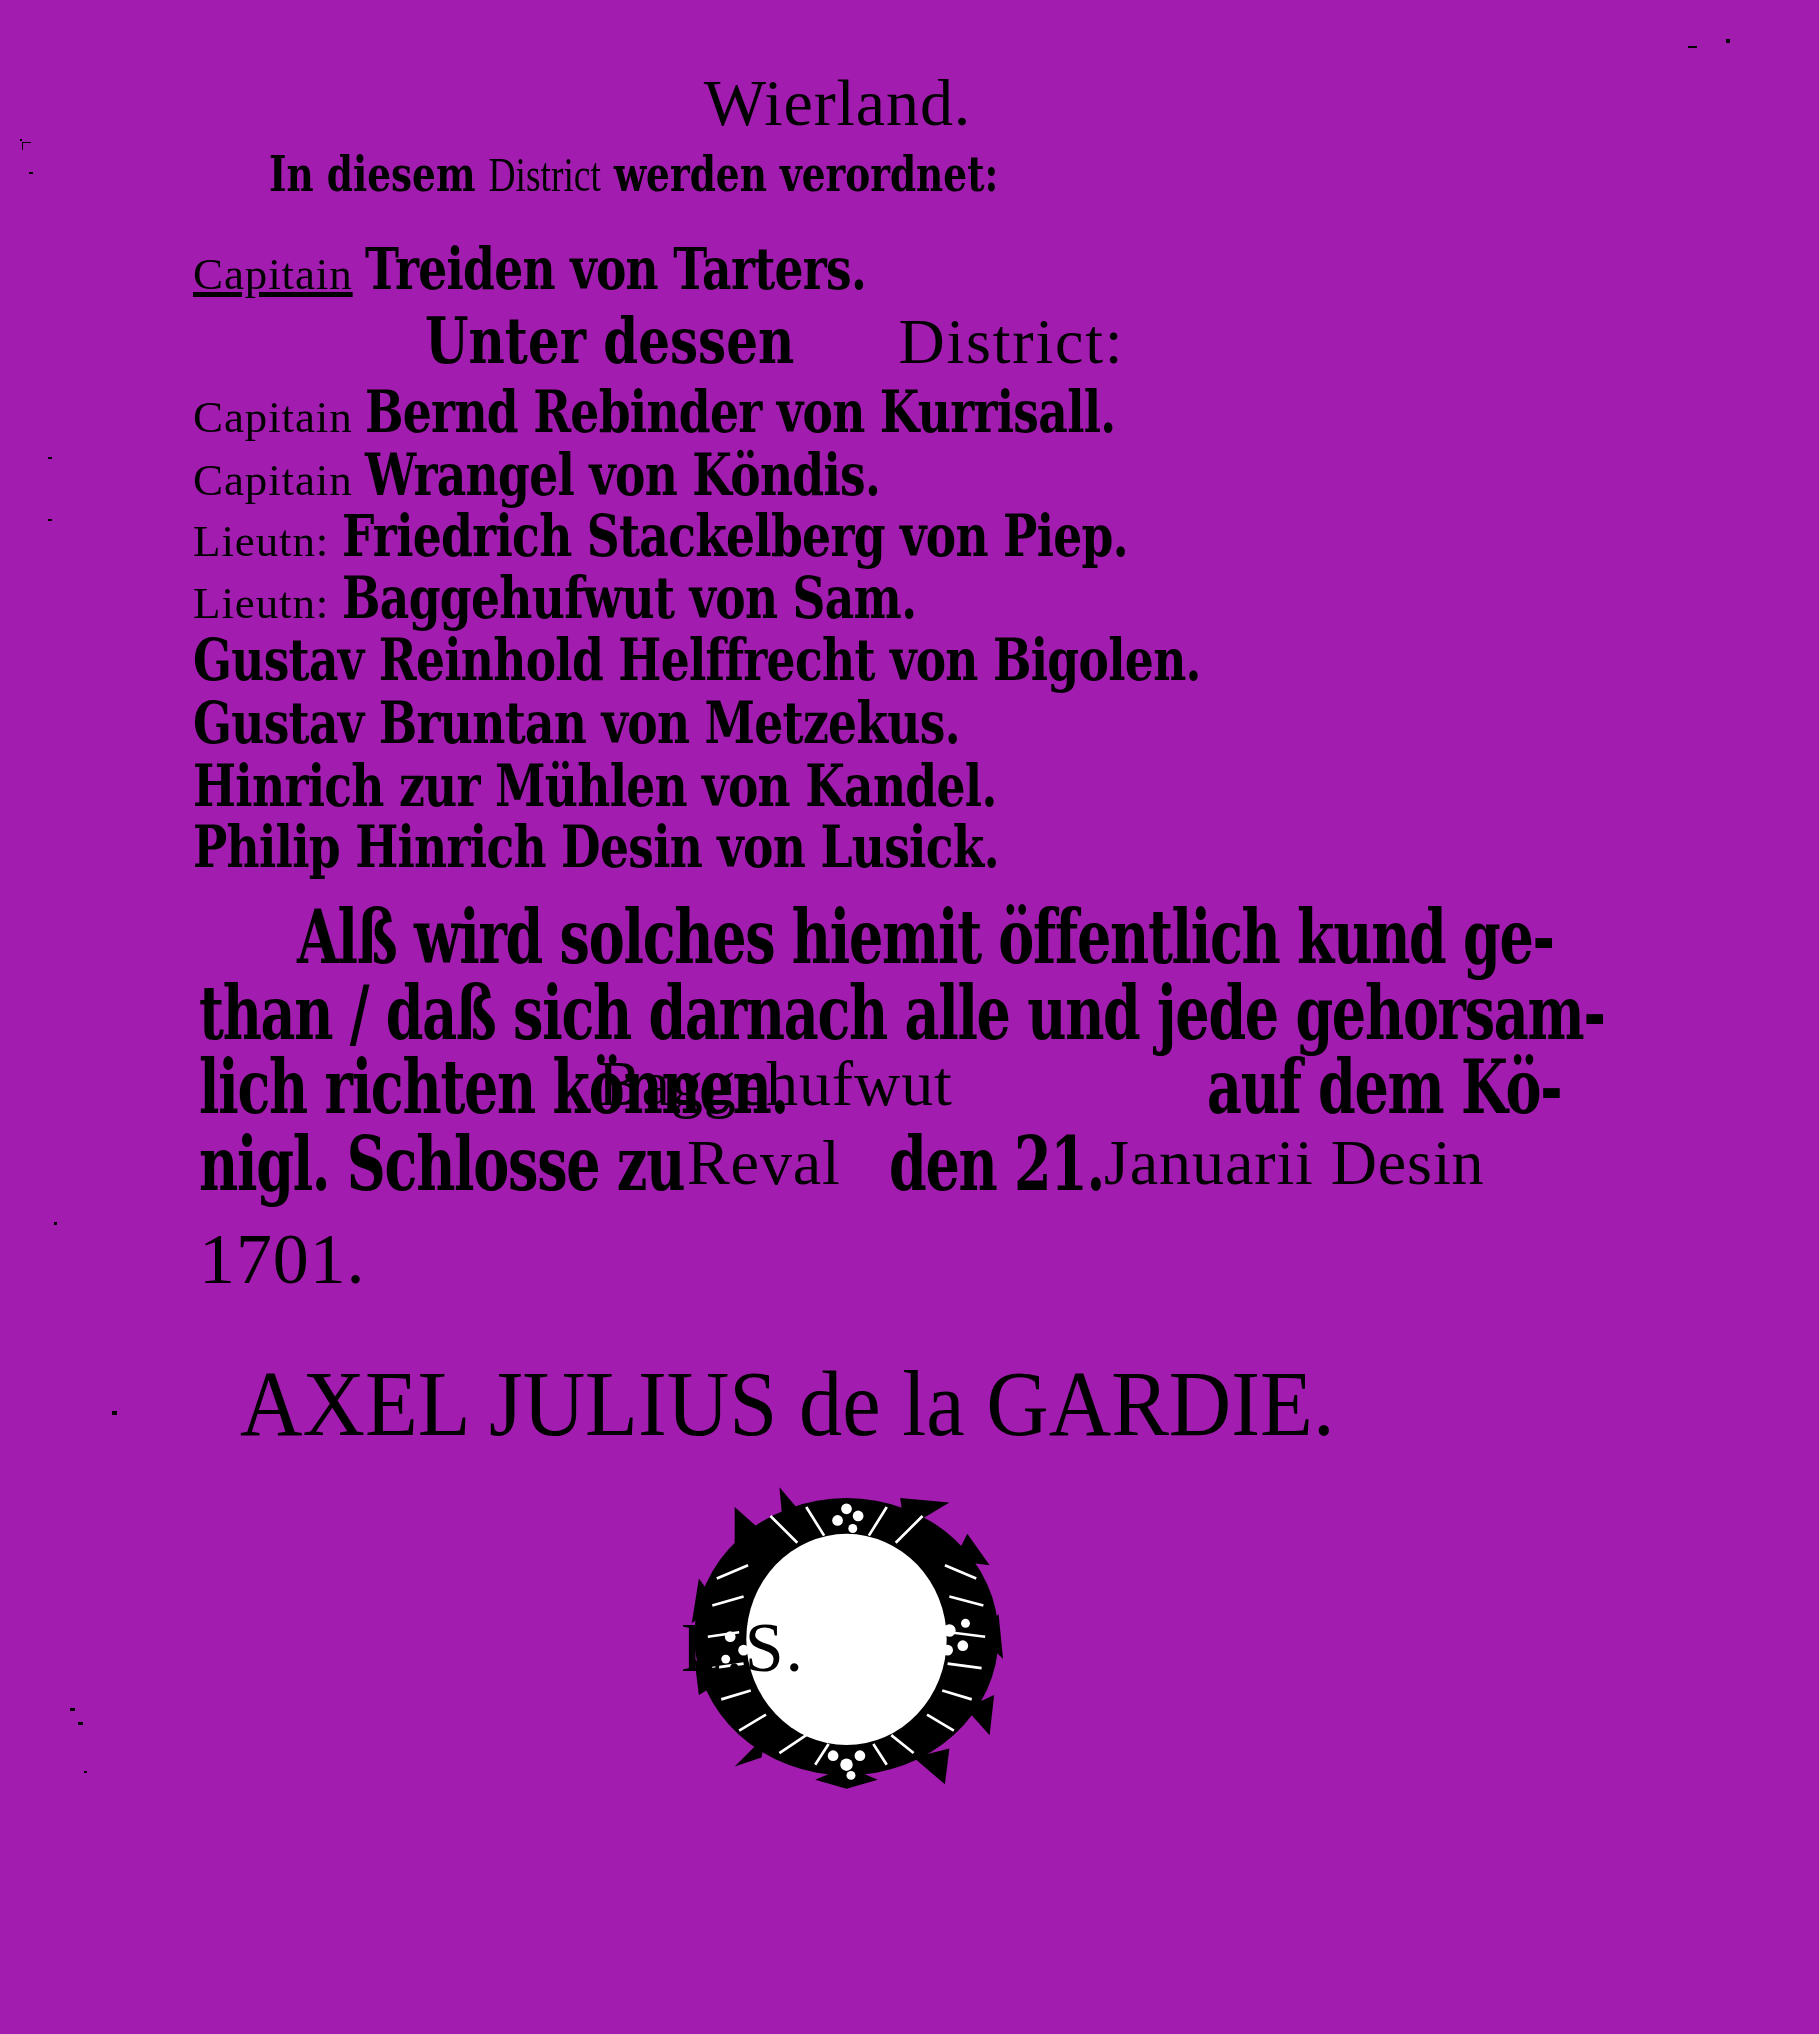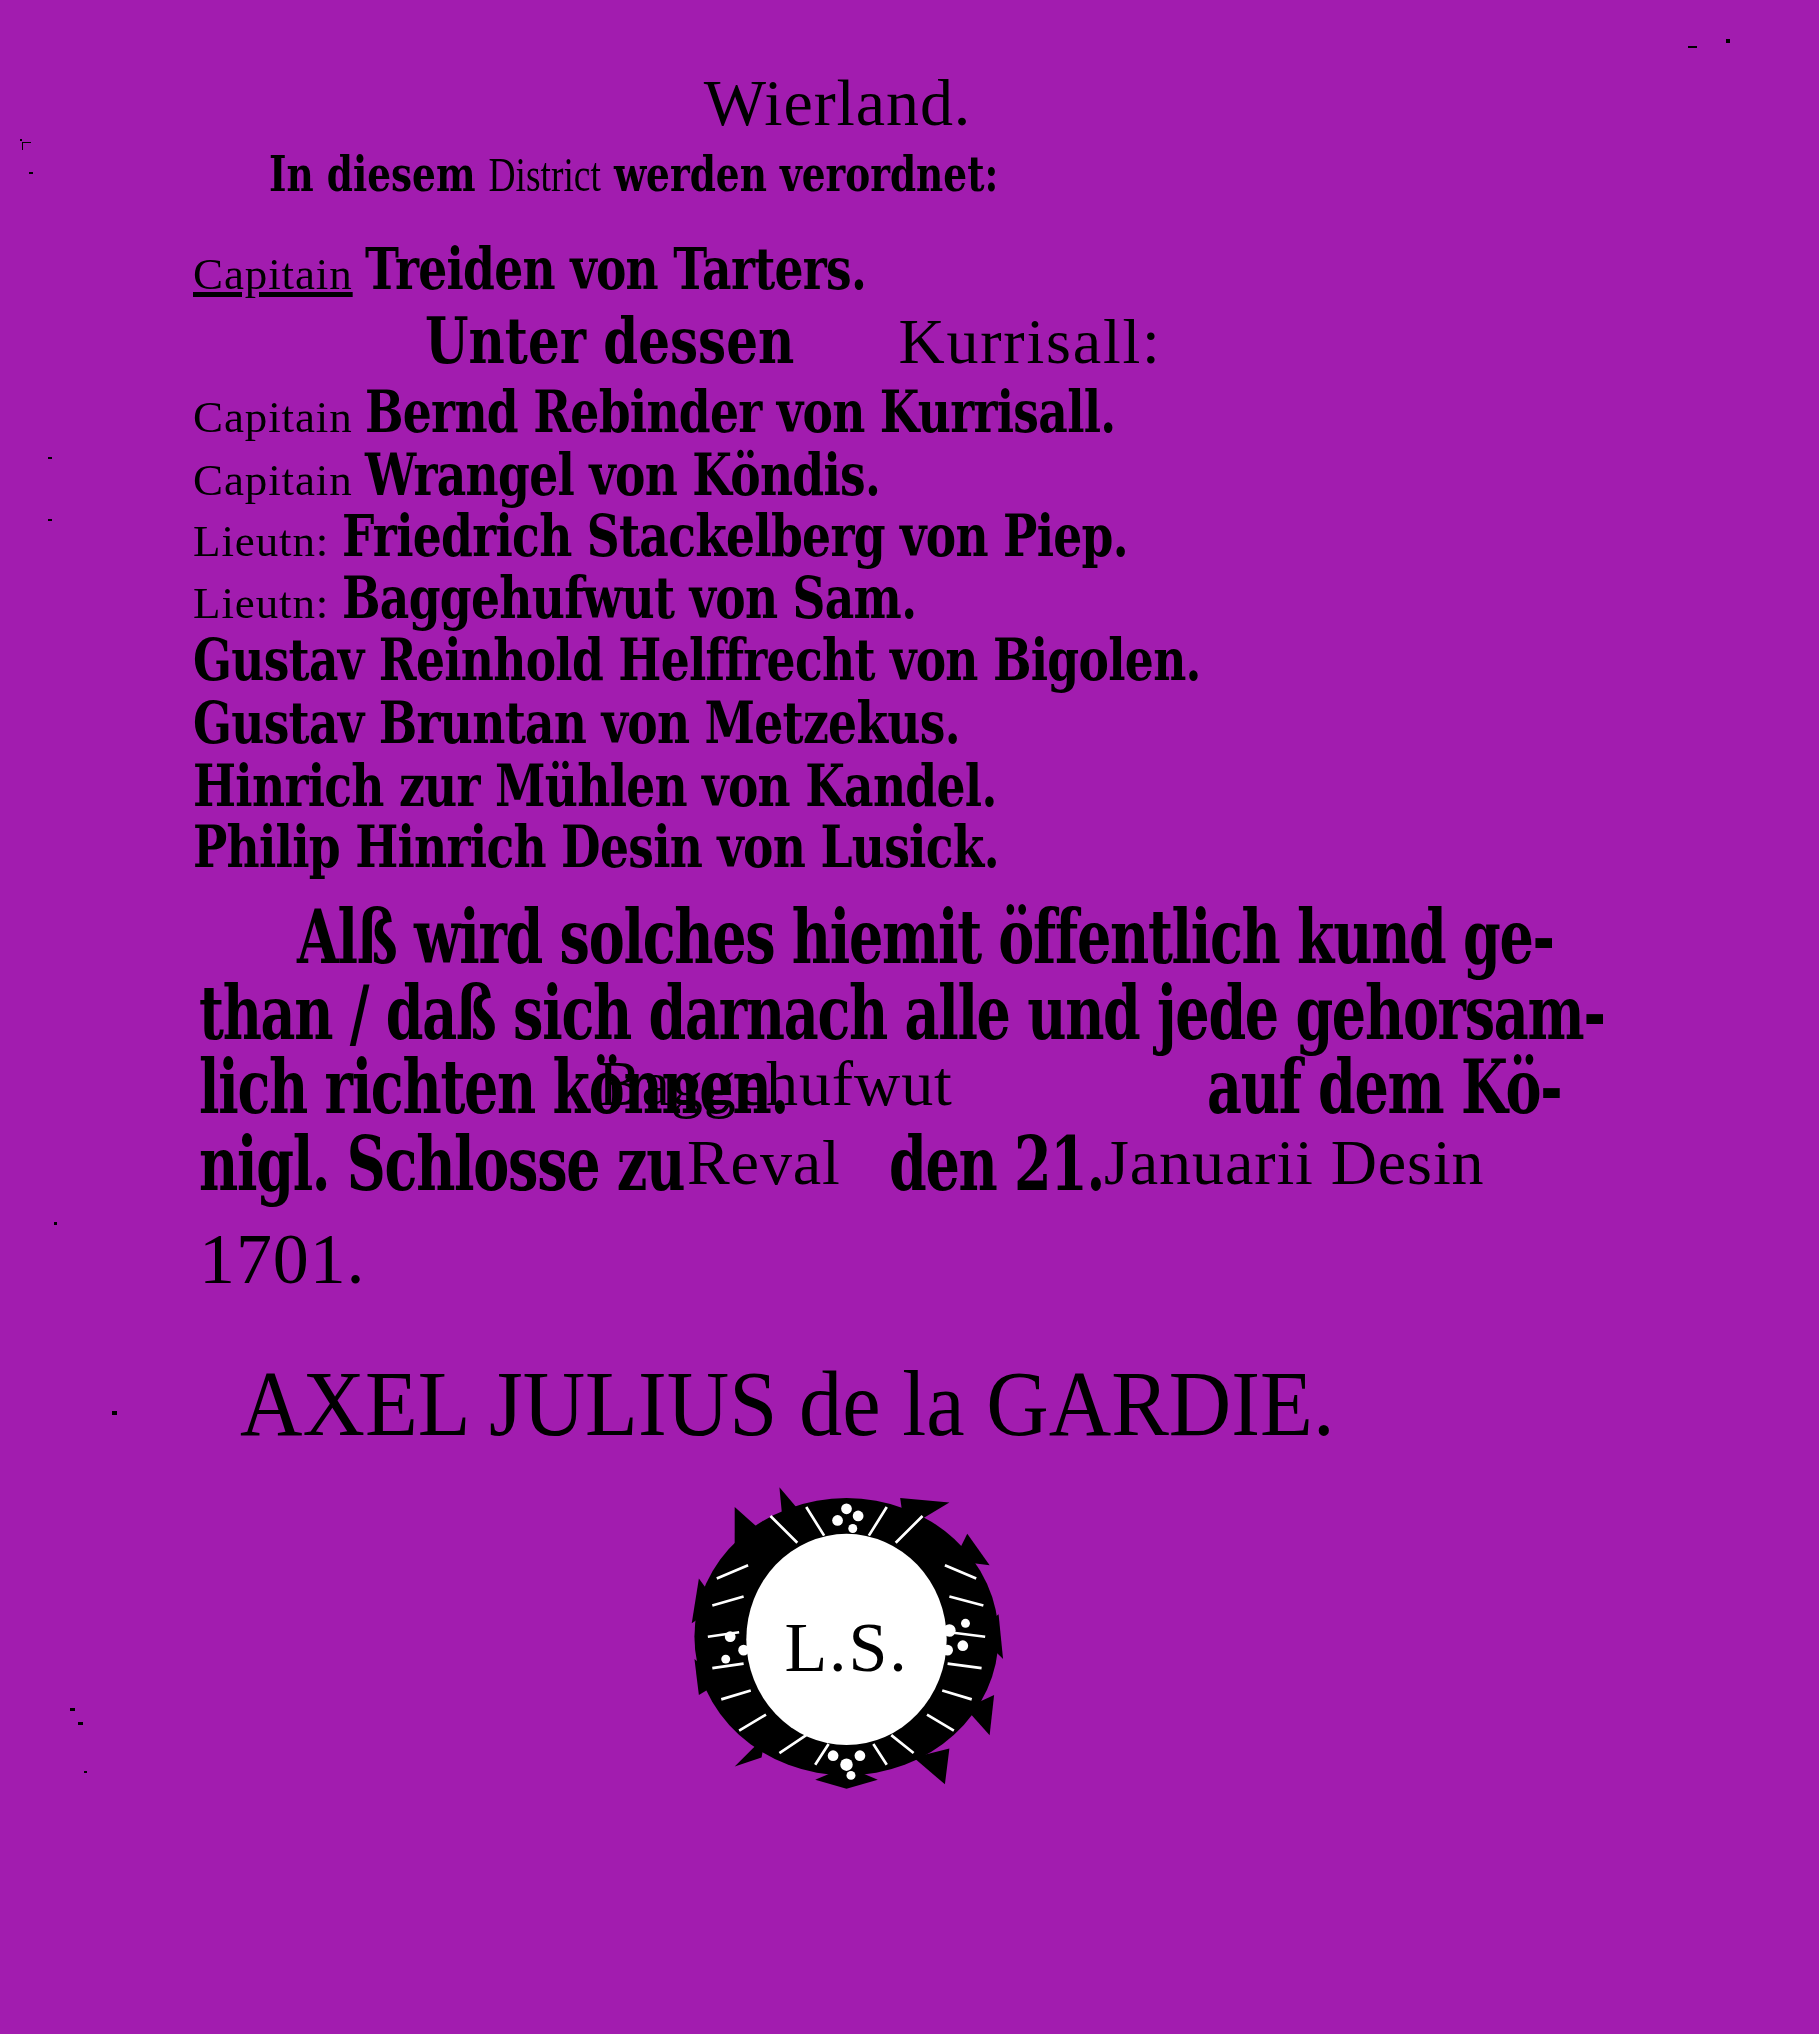--- a/index.html
+++ b/index.html
@@ -103,21 +103,21 @@
     
     #seal {
       position: absolute;
       left: 681px; top: 1480px;
       width: 331px; height: 309px;
     }
     #seal-label {
       position: absolute;
       left: 0; width: 331px;
       top: 128px;
-      text-align: center;
+      text-align: left;
       font-family: "Liberation Serif", serif;
       font-size: 70px;
       letter-spacing: 1.8px;
     }
 
     .speck {
       position: absolute;
       background: #000;
     }
   </style>
@@ -130,21 +130,21 @@
 
   <div id="district-line" class="line">
     <span class="fr"><span>In diesem </span><span class="rm" style="font-weight:normal">District</span><span> werden verordnet:</span></span>
   </div>
 
   <div class="line entry" style="top:240px;text-decoration:underline;">
     <span class="rank">Capitain</span><span class="name">Treiden von Tarters.</span>
   </div>
 
   <div id="commando-line" class="line">
-    <span class="fr">Unter dessen </span><span class="rm">Kurrisall:</span>
+    <span class="fr">Unter dessen </span><span class="rm">District:</span>
   </div>
 
   <div class="line entry" style="top:383px;">
     <span class="rank">Capitain</span><span class="name">Bernd Rebinder von Kurrisall.</span>
   </div>
   <div class="line entry" style="top:446px;">
     <span class="rank">Capitain</span><span class="name">Wrangel von Köndis.</span>
   </div>
   <div class="line entry" style="top:507px;">
     <span class="rank">Lieutn:</span><span class="name">Friedrich Stackelberg von Piep.</span>

